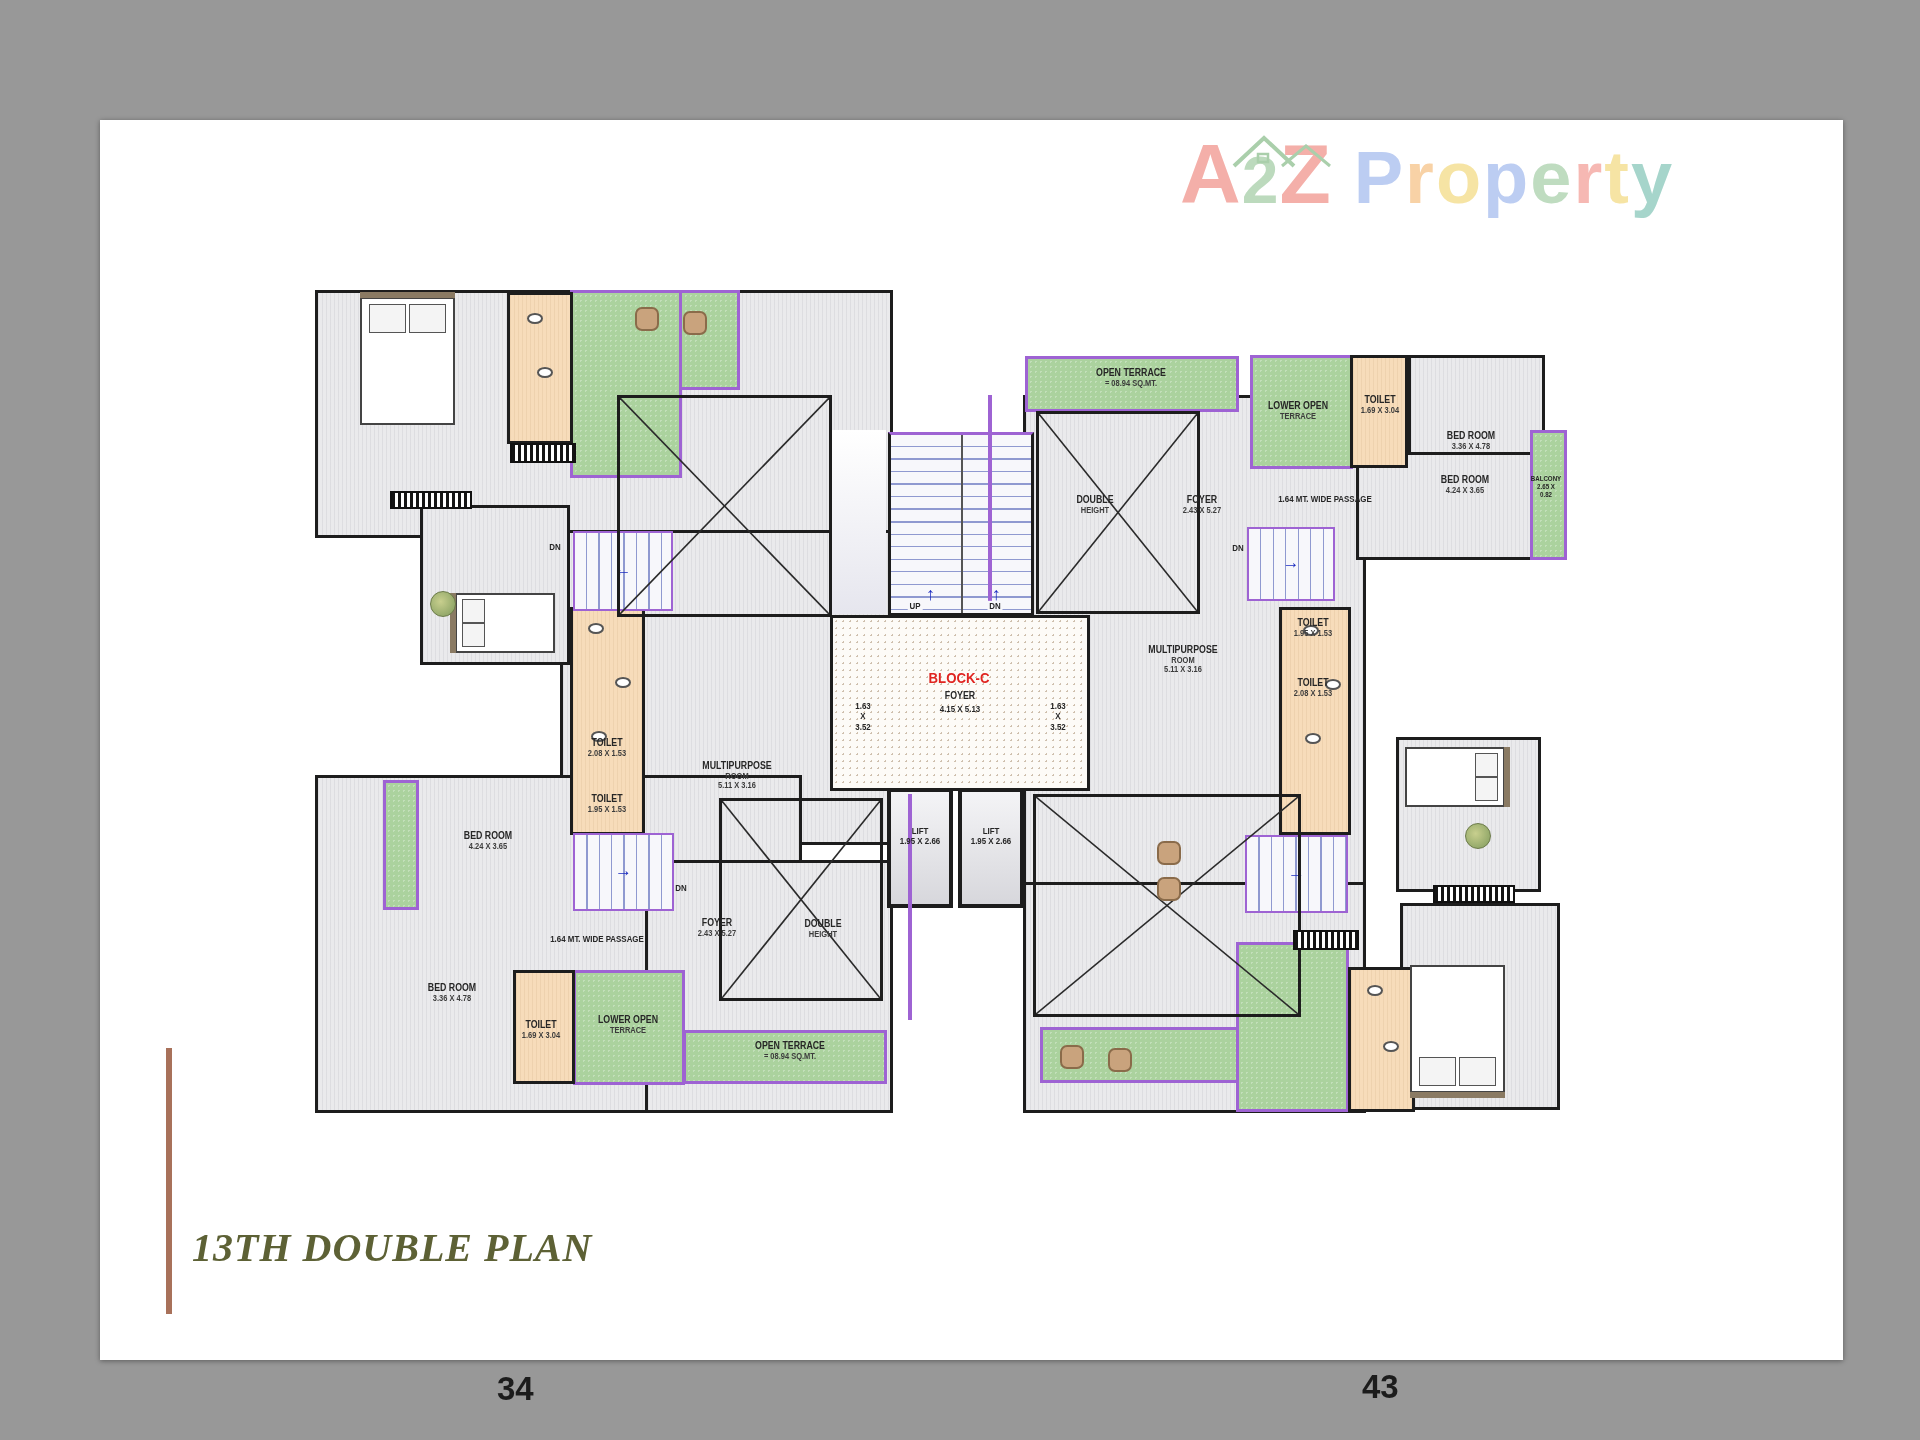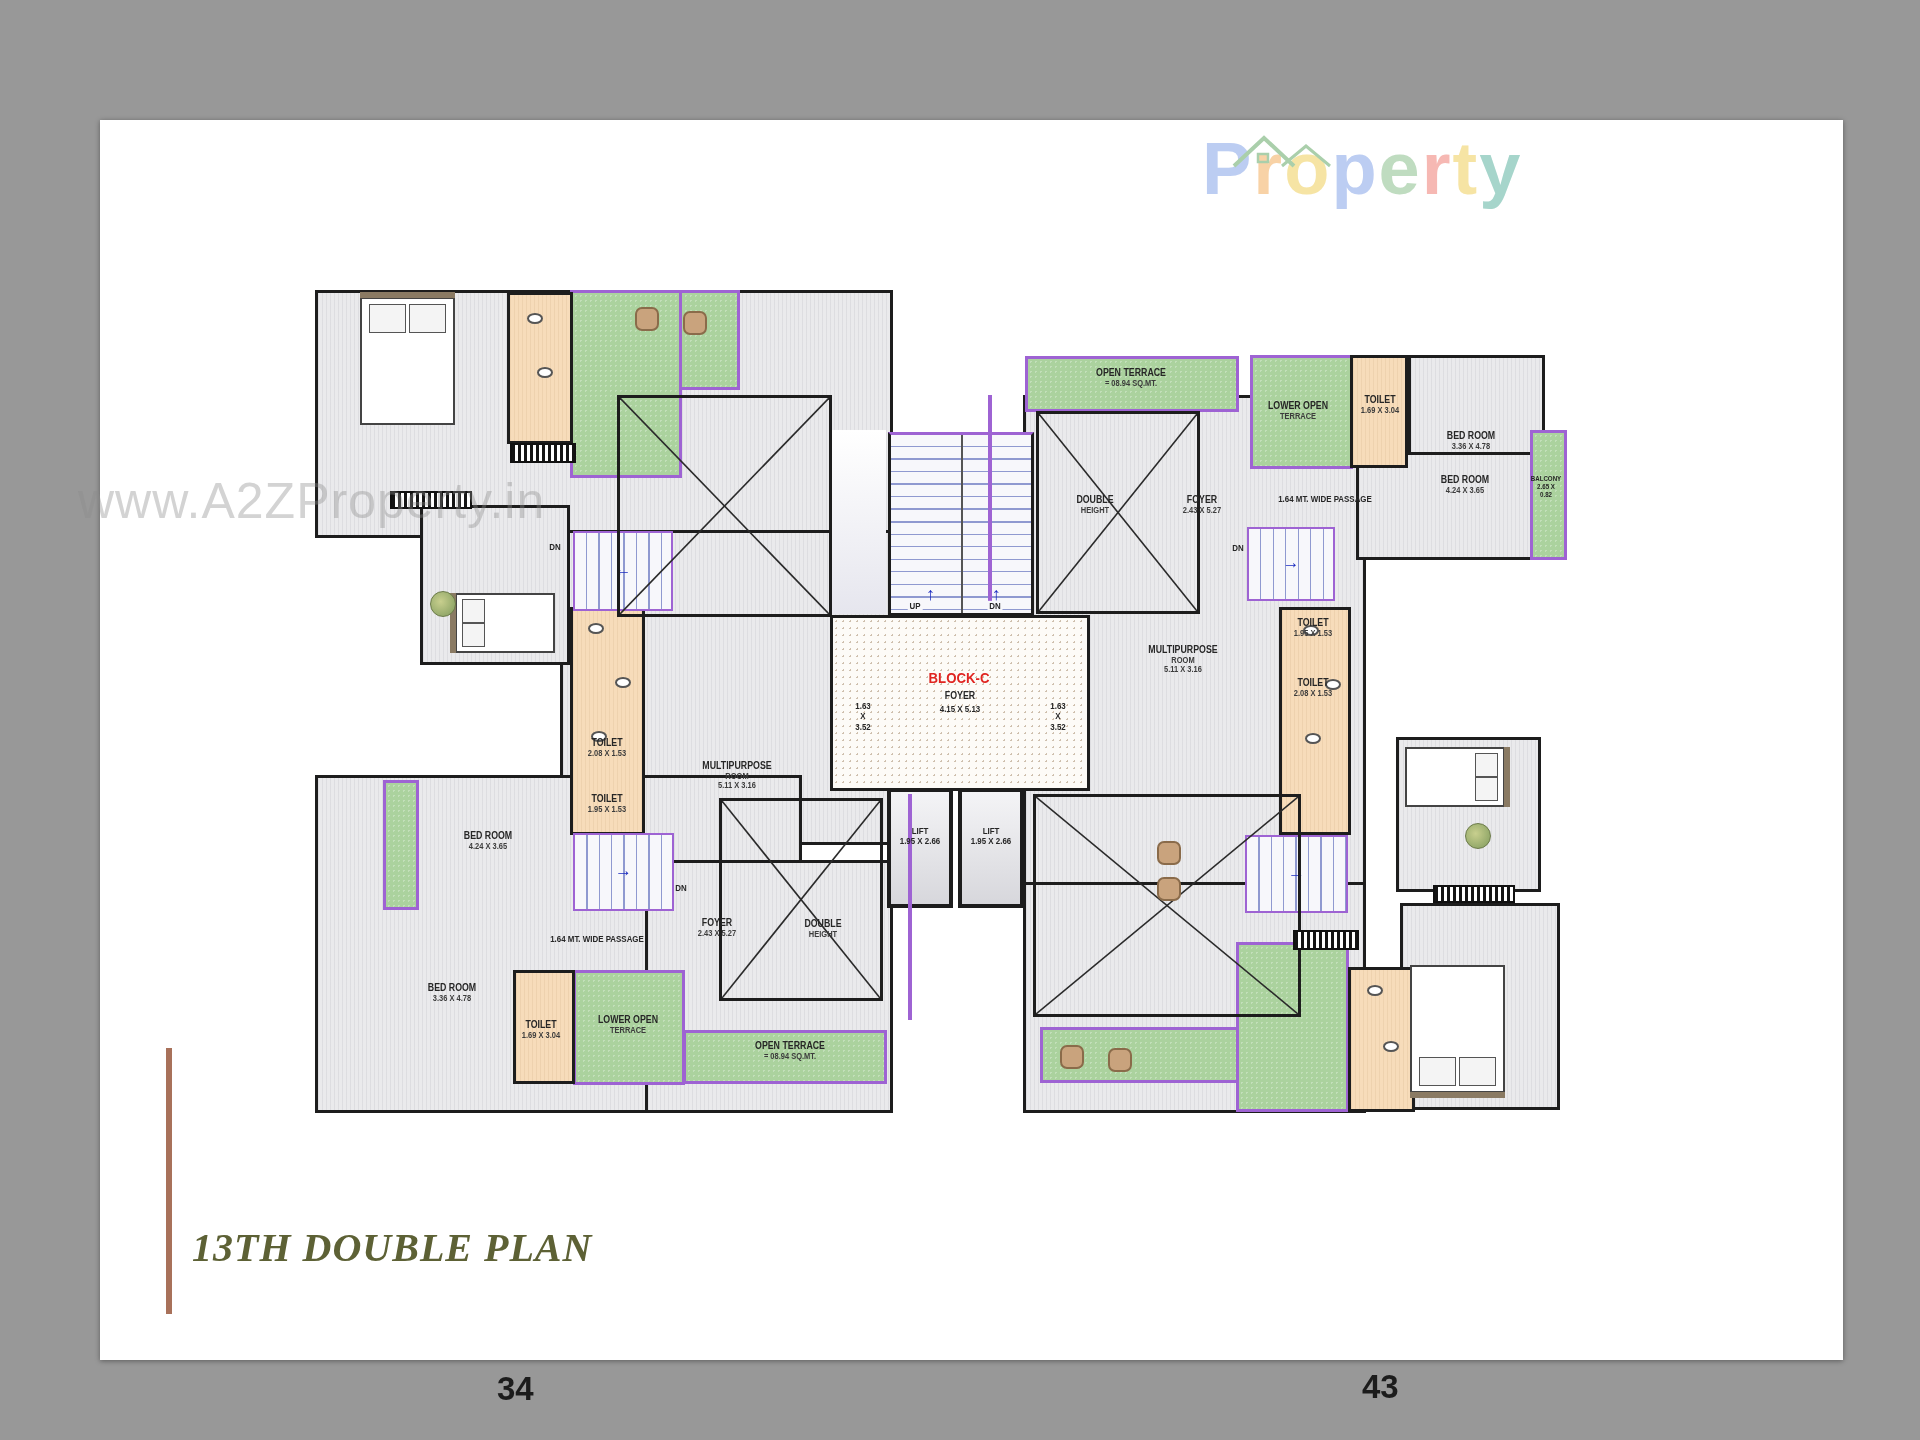--- a/index.html
+++ b/index.html
@@ -104,24 +104,24 @@
 <body>
 
 <div class="page">
 
   <div class="logo">
     <svg class="logo-house" width="120" height="44" viewBox="0 0 120 44">
       <path d="M4,40 L34,12 L64,40" fill="none" stroke="#aacfab" stroke-width="4"></path>
       <path d="M52,40 L76,20 L100,40" fill="none" stroke="#aacfab" stroke-width="3"></path>
       <rect x="28" y="28" width="10" height="8" fill="none" stroke="#aacfab" stroke-width="2.5"></rect>
     </svg>
+    <span class="w1"><span style="color: rgb(244, 175, 169);">A</span><span class="mid" style="color: rgb(188, 218, 189);">2</span><span style="color: rgb(244, 175, 169);">Z</span></span>
     <span class="w2"><span style="color: rgb(188, 205, 242);">P</span><span style="color: rgb(248, 210, 166);">r</span><span style="color: rgb(246, 228, 164);">o</span><span style="color: rgb(188, 205, 242);">p</span><span style="color: rgb(191, 220, 192);">e</span><span style="color: rgb(246, 184, 179);">r</span><span style="color: rgb(246, 228, 164);">t</span><span style="color: rgb(166, 213, 203);">y</span></span>
   </div>
 
-  <div class="watermark">www.A2ZProperty.in</div>
 
   <div class="plan">
       <div class="r-floor" style="left: 10px; top: 5px; width: 578px; height: 248px;"></div>
       <div class="r-floor" style="left: 255px; top: 245px; width: 335px; height: 315px;"></div>
       <div class="r-floor" style="left: 10px; top: 490px; width: 487px; height: 338px;"></div>
       <div class="r-floor" style="left: 340px; top: 575px; width: 248px; height: 253px;"></div>
       <div class="r-floor" style="left: 718px; top: 110px; width: 343px; height: 492px;"></div>
       <div class="r-floor" style="left: 718px; top: 597px; width: 343px; height: 231px;"></div>
       <div class="r-floor" style="left: 1051px; top: 150px; width: 178px; height: 125px;"></div>
       <div class="r-floor" style="left: 1103px; top: 70px; width: 137px; height: 100px;"></div>

